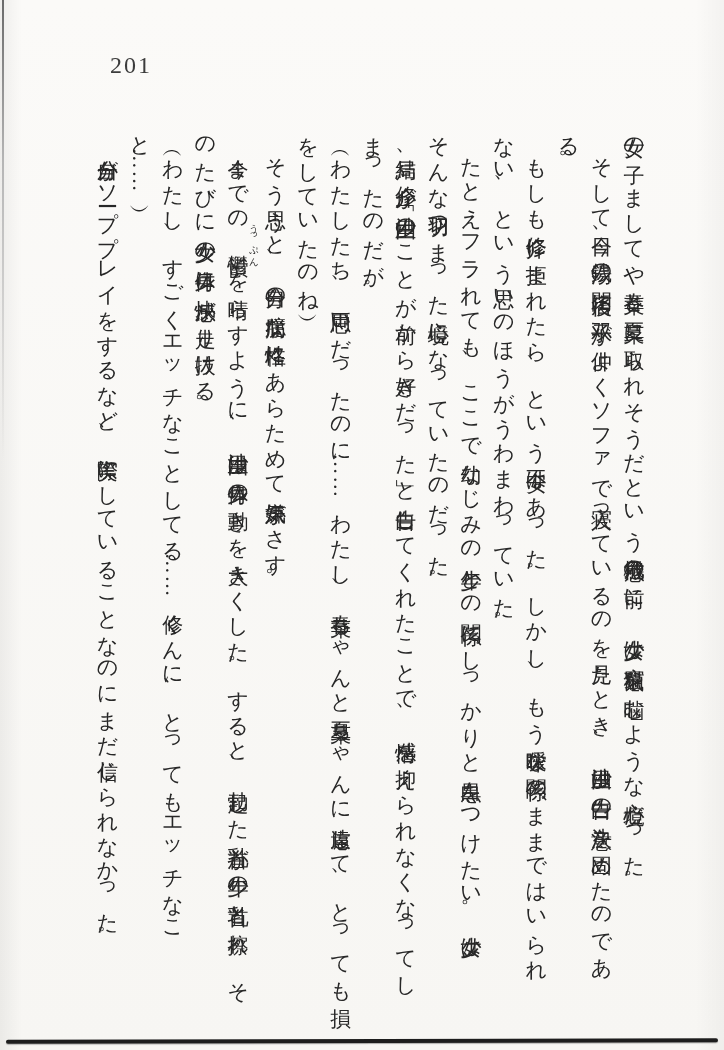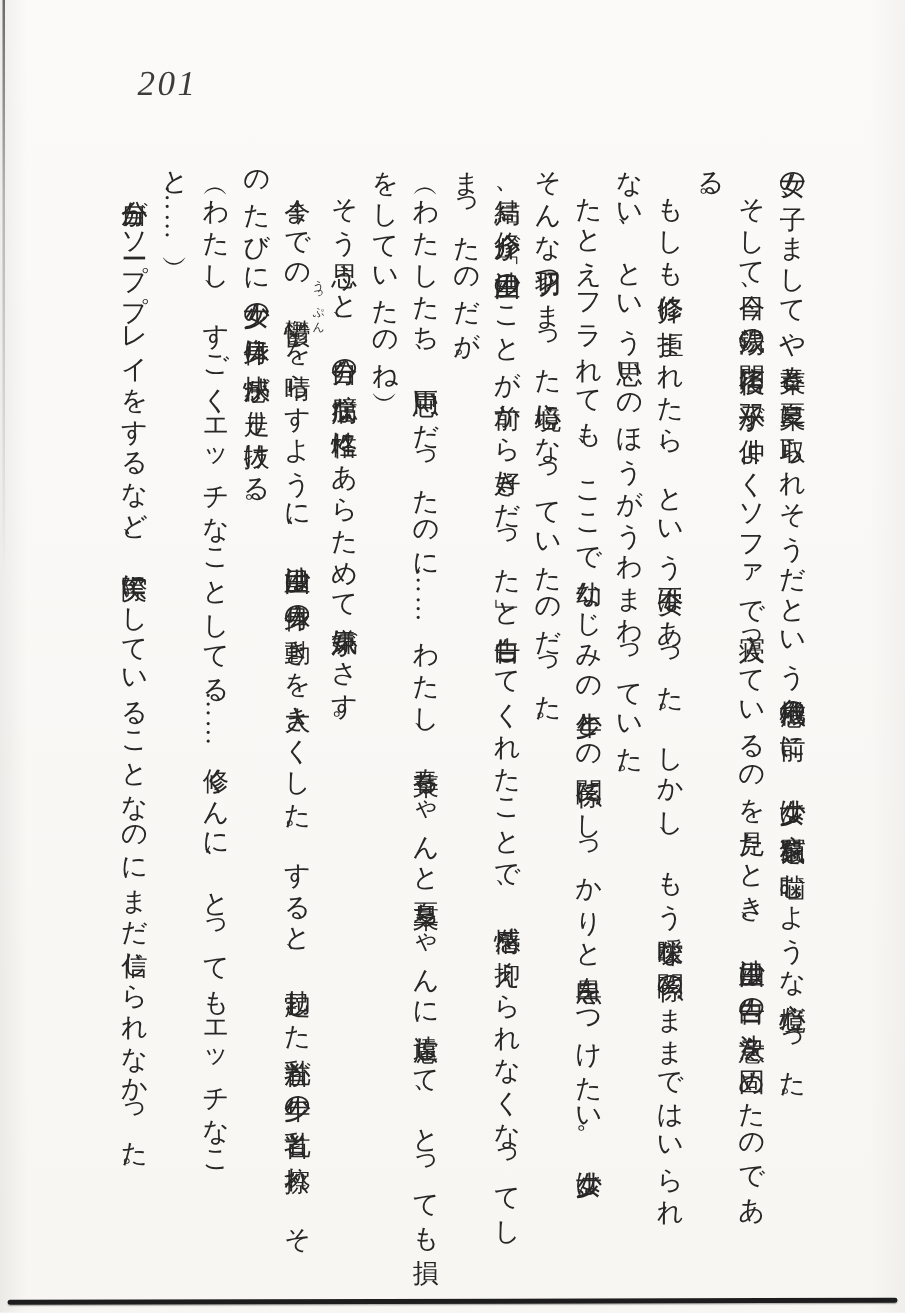--- a/index.html
+++ b/index.html
@@ -8,21 +8,21 @@
     background:#f8f7f4;
     font-family:"Liberation Serif","DejaVu Serif",serif;
   }
   .page{
     position:absolute;inset:0;
     background:linear-gradient(90deg, rgba(0,0,0,0.05), rgba(0,0,0,0) 3%, rgba(0,0,0,0) 96%, rgba(0,0,0,0.03)),
                linear-gradient(#fbfaf8, #f7f6f3);
   }
   .page-number{
     position:absolute;top:52px;left:110px;
-    font-size:28px;font-style:italic;color:#3c3c3c;letter-spacing:2px;text-align:right;
+    font-size:24px;color:#3c3c3c;letter-spacing:2px;text-align:right;
   }
   .text-block{
     position:absolute;top:122px;left:94px;width:556px;height:872px;
     writing-mode:vertical-rl;-webkit-writing-mode:vertical-rl;
     text-orientation:mixed;
     font-size:21px;line-height:32.6px;letter-spacing:1.7px;
     color:#272727;
   }
   .para{margin:0;padding:0;}
   .para.indent{text-indent:1em;}

